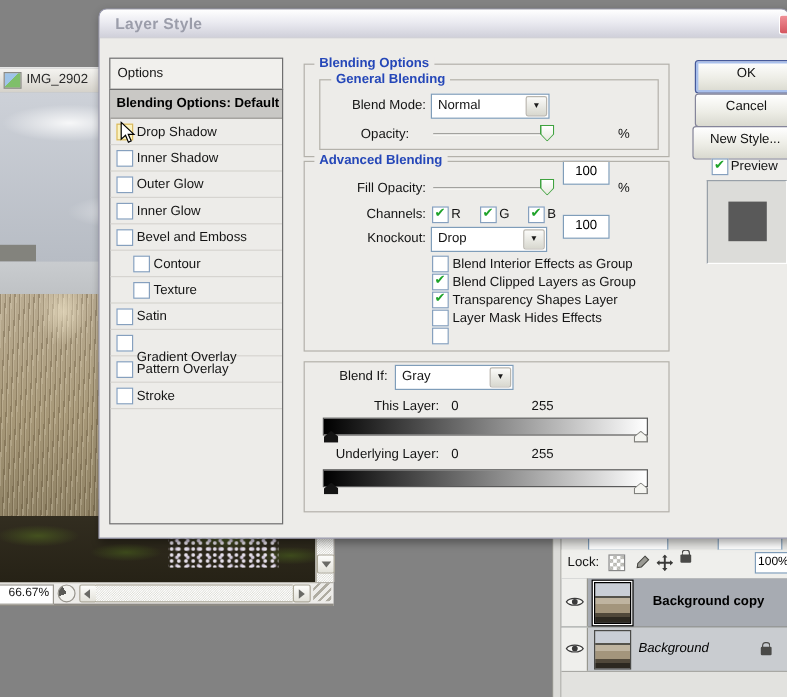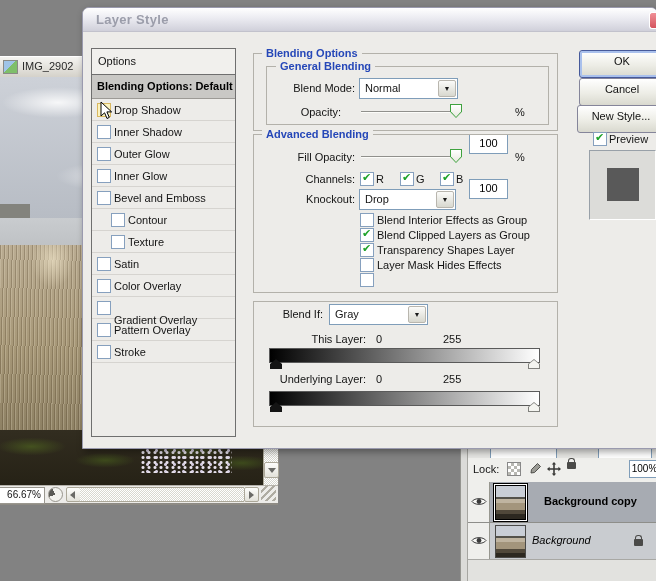--- a/index.html
+++ b/index.html
@@ -255,24 +255,20 @@
     <div class="stylesitem">
       <span class="cb" style="left:19px;top:4px;"></span>
       <span class="t11" style="position:absolute;left:36px;top:5px;">Texture</span>
     </div>
     <div class="stylesitem">
       <span class="cb" style="left:5px;top:4px;"></span>
       <span class="t11" style="position:absolute;left:22px;top:5px;">Satin</span>
     </div>
     <div class="stylesitem">
       <span class="cb" style="left:5px;top:4px;"></span>
-      <span class="t11" style="position:absolute;left:22px;top:5px;">Color Overlay</span>
-    </div>
-    <div class="stylesitem">
-      <span class="cb" style="left:5px;top:4px;"></span>
       <span class="t11" style="position:absolute;left:22px;top:17px;">Gradient Overlay</span>
     </div>
     <div class="stylesitem">
       <span class="cb" style="left:5px;top:4px;"></span>
       <span class="t11" style="position:absolute;left:22px;top:5px;">Pattern Overlay</span>
     </div>
     <div class="stylesitem">
       <span class="cb" style="left:5px;top:4px;"></span>
       <span class="t11" style="position:absolute;left:22px;top:5px;">Stroke</span>
     </div>

